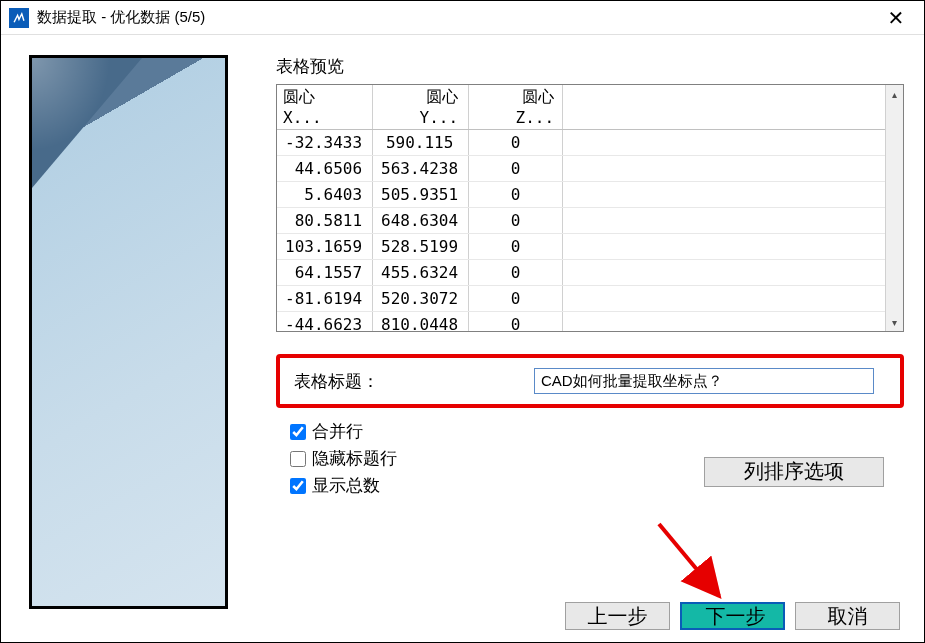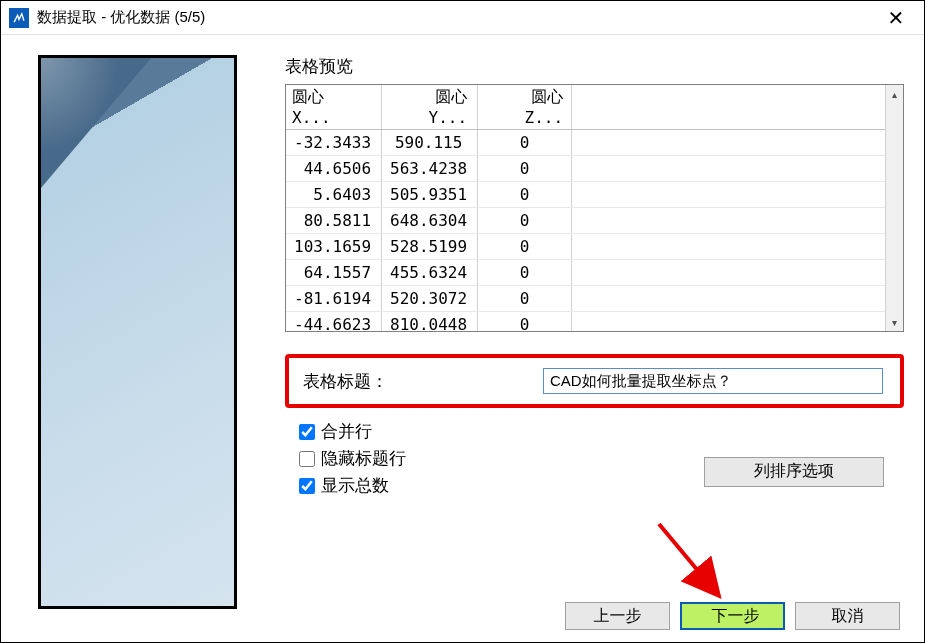--- a/index.html
+++ b/index.html
@@ -41,21 +41,20 @@
     display: flex;
     align-items: center;
     justify-content: center;
     font-size: 20px;
     cursor: pointer;
   }
   .body {
     display: flex;
     height: calc(100% - 34px);
     padding: 20px 20px 10px 28px;
-    margin-left: 9px;
   }
   .preview-image {
     width: 199px;
     height: 554px;
     border: 3px solid #000;
     background: linear-gradient(150deg, #5a7a99 0%, #5a7a99 15%, #b5d1e4 15%, #c8dcea 60%, #d5e4ef 100%);
     position: relative;
     overflow: hidden;
     flex-shrink: 0;
   }
@@ -183,39 +182,39 @@
     margin-right: 6px;
   }
   .col-sort-wrap {
     margin-left: auto;
     margin-right: 20px;
     padding-top: 22px;
   }
   .btn {
     border: 1px solid #a0a0a0;
     background: #e8e8e8;
-    font-size: 16px;
+    font-size: 20px;
     font-family: Liberation Serif, serif;
     cursor: pointer;
     display: inline-flex;
     align-items: center;
     justify-content: center;
   }
   .btn-wide {
     width: 180px;
     height: 30px;
   }
   .btn-nav {
     width: 105px;
     height: 28px;
     margin-left: 10px;
   }
   .btn-primary {
     border: 2px solid #0a5cb8;
-    background: #bef264;
+    background: #14b8a6;
     padding-left: 12px;
   }
 
   .arrow-annotation {
     position: absolute;
     left: 650px;
     top: 515px;
     pointer-events: none;
   }
 

